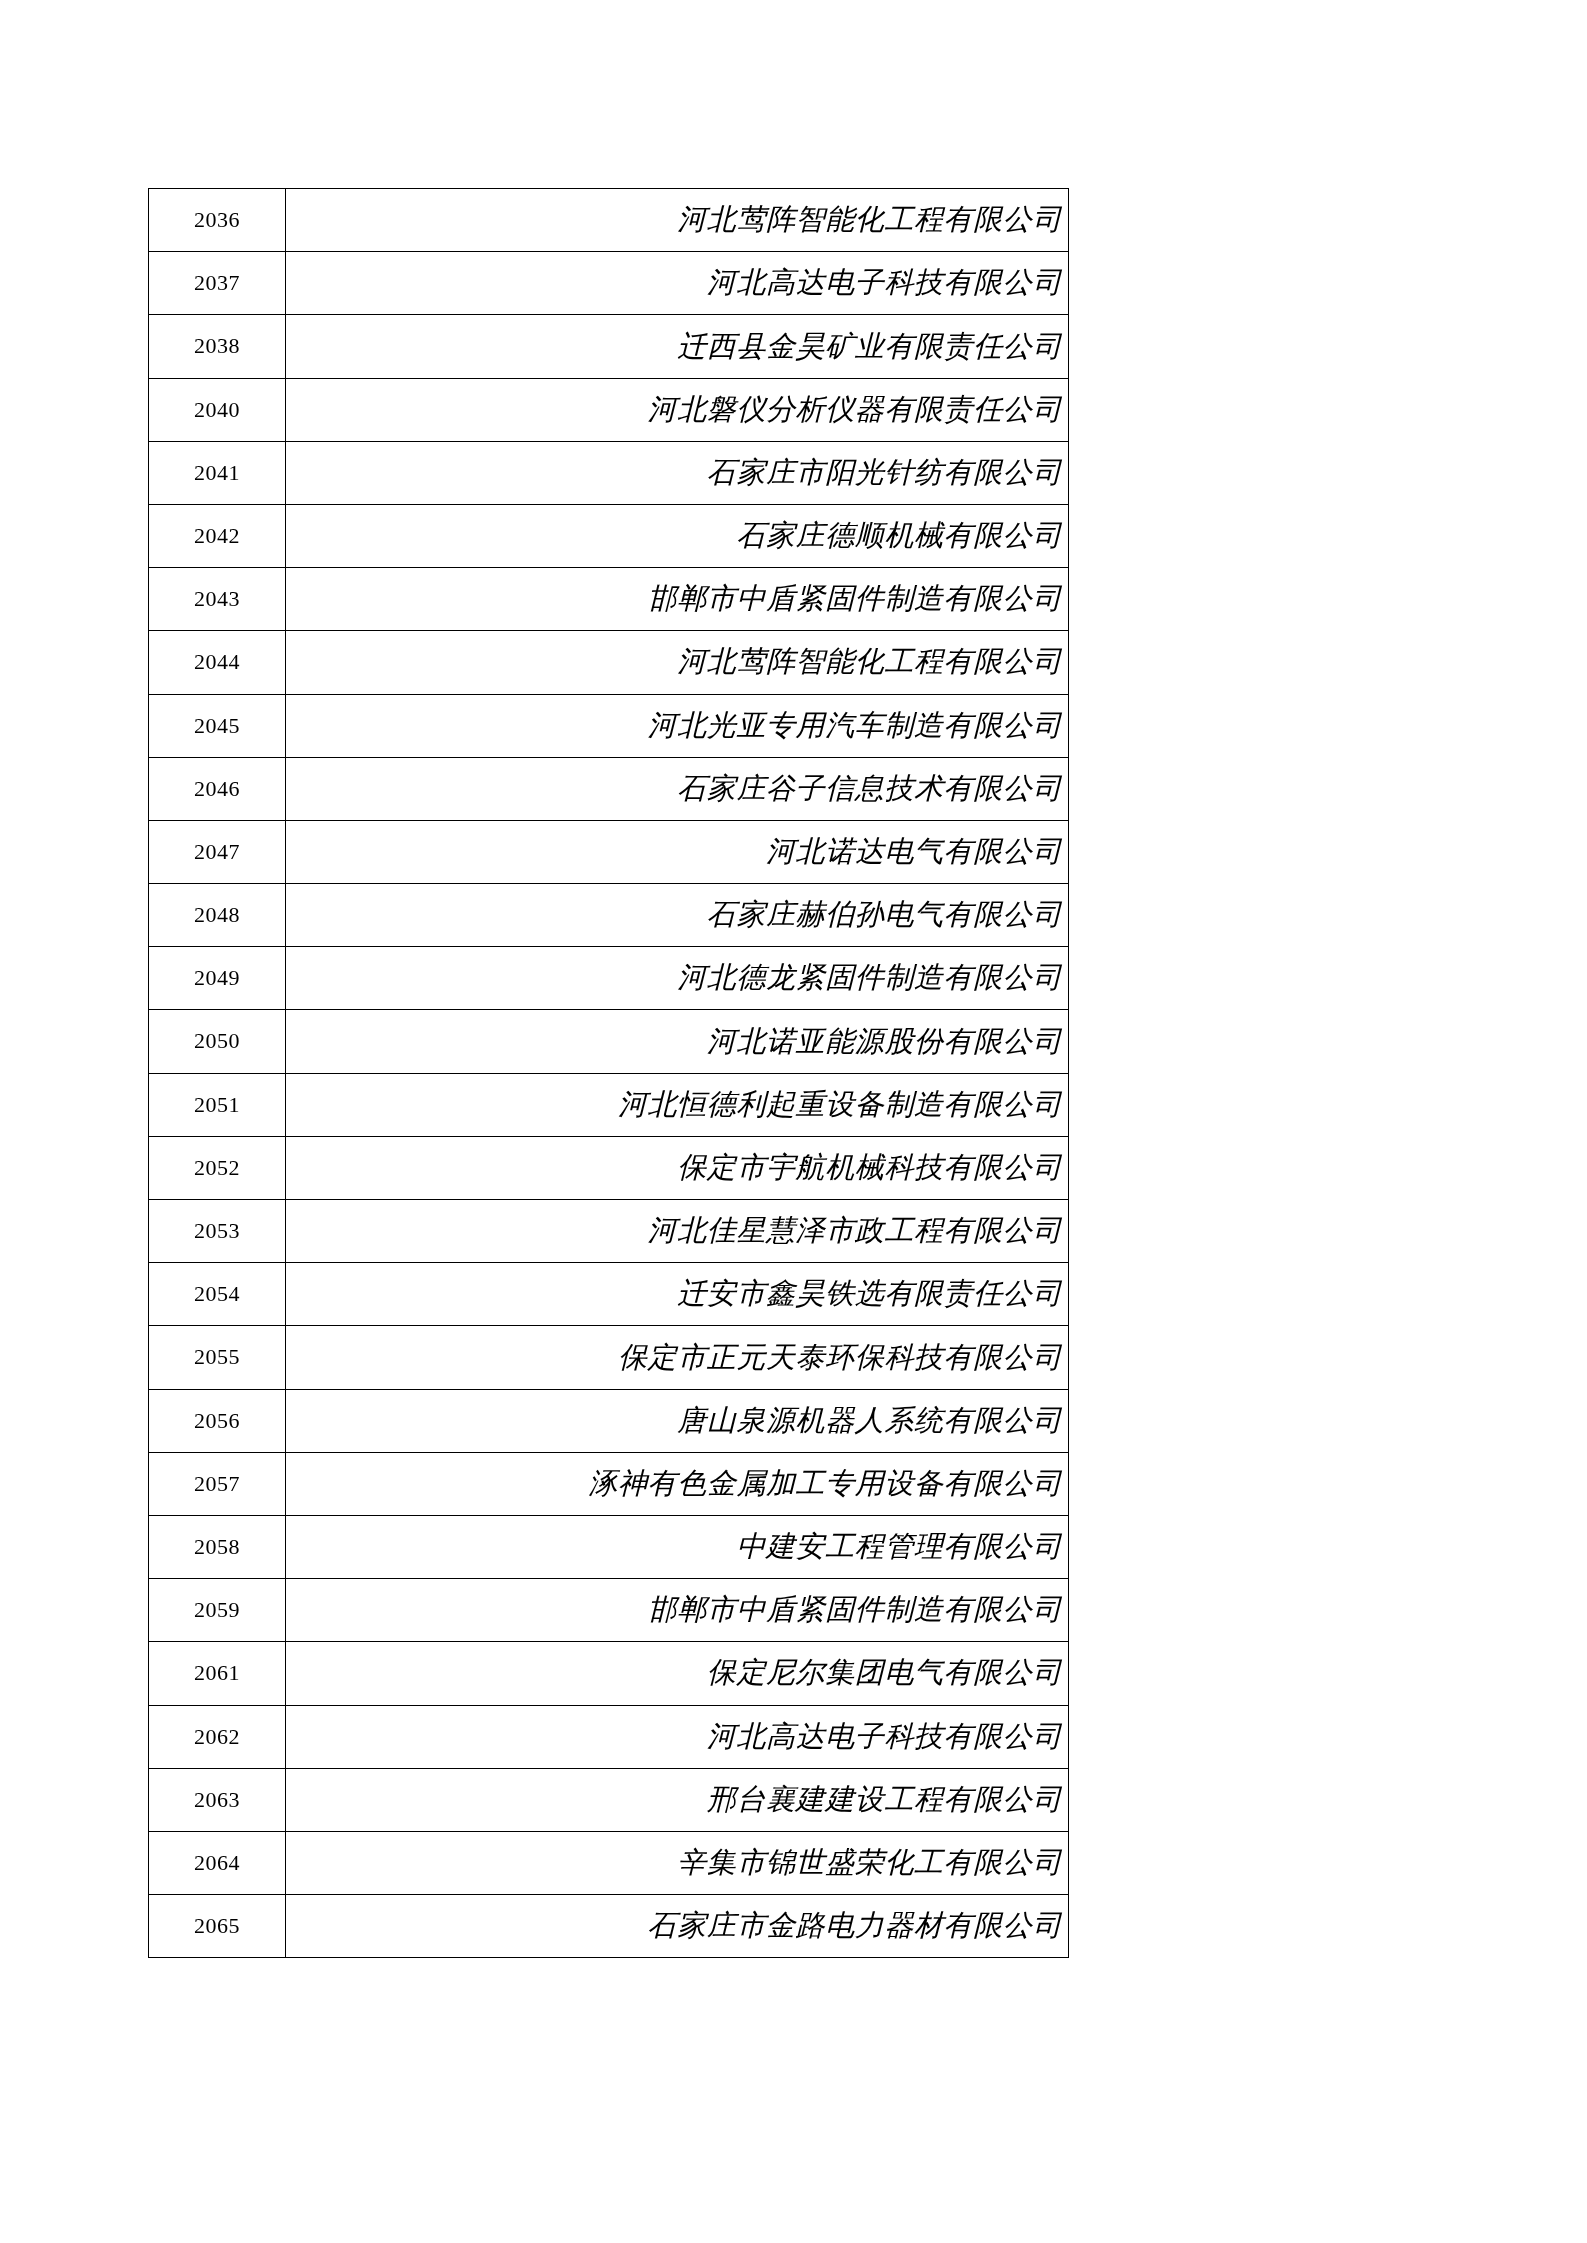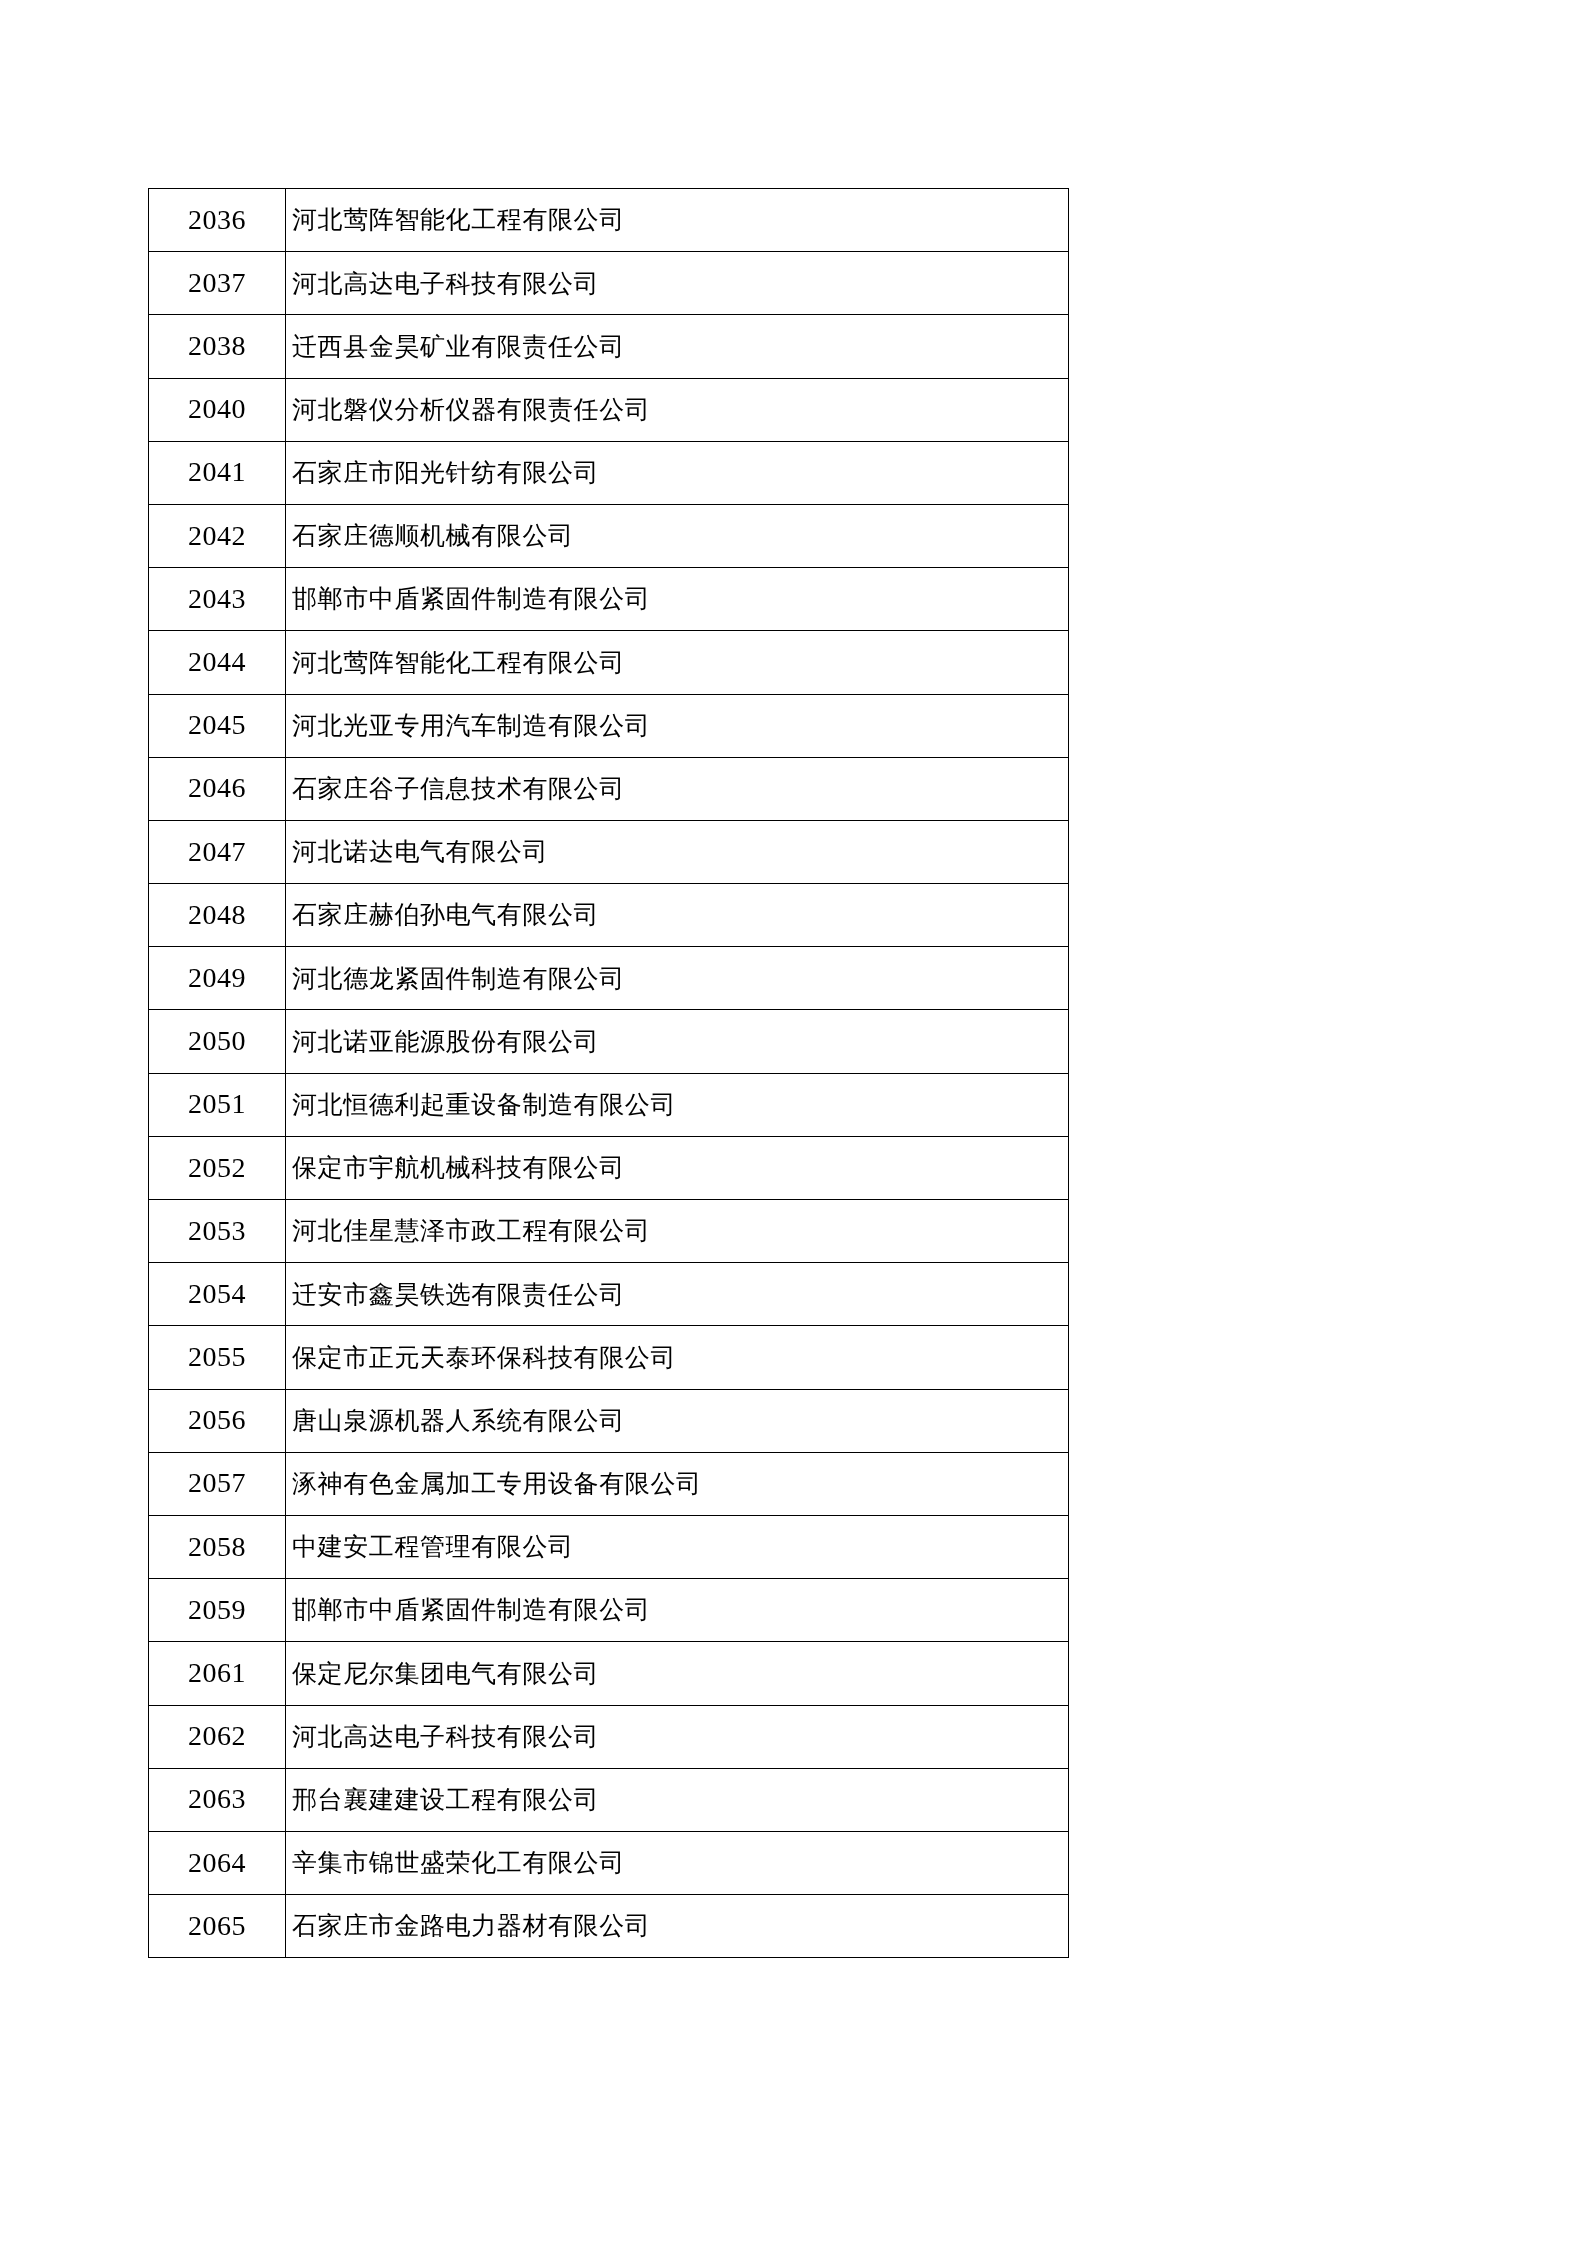--- a/index.html
+++ b/index.html
@@ -35,29 +35,30 @@
     border: 1.6px solid #000000;
     height: 63.2px;
     padding: 0 6px;
     box-sizing: border-box;
     vertical-align: middle;
     line-height: 1.1;
   }
   .cell-id {
     text-align: center;
     font-family: "Liberation Serif", "DejaVu Serif", serif;
-    font-size: 28px;
+    font-size: 22px;
     letter-spacing: 0.5px;
   }
   .cell-name {
-    text-align: left;
+    text-align: right;
     font-family: "DejaVu Sans", "Liberation Sans", sans-serif;
-    font-size: 25px;
+    font-size: 29px;
     letter-spacing: 0.6px;
     white-space: nowrap;
+    font-style: italic;
   }
 </style>
 </head>
 <body>
 
 <div class="page">
   <table class="doc-table">
     <colgroup>
       <col class="col-id">
       <col class="col-name">

